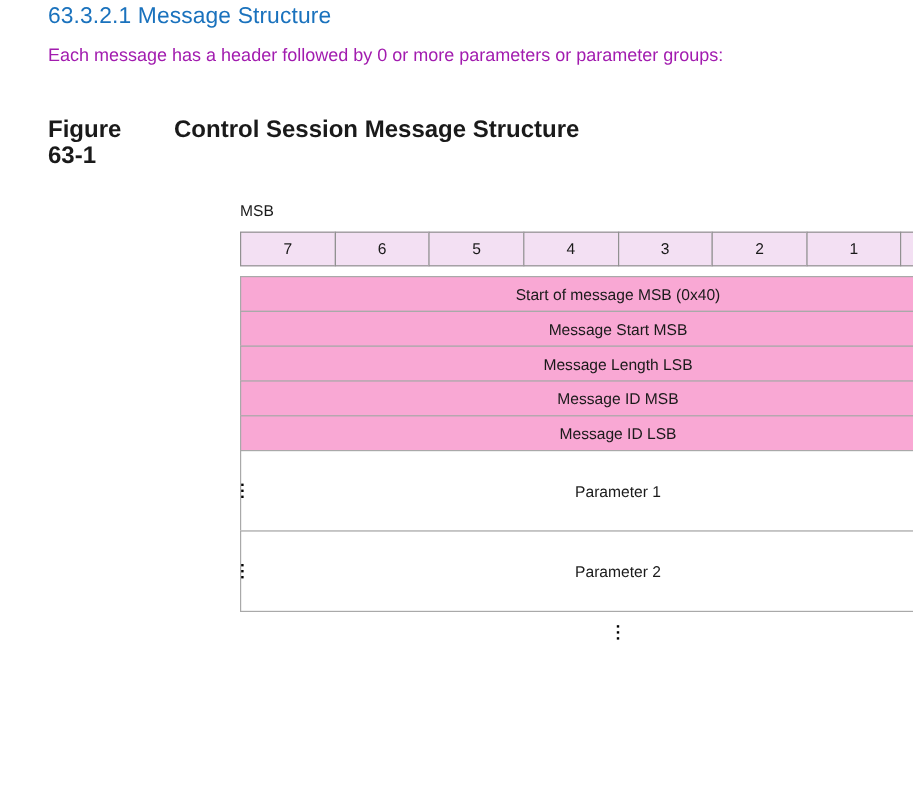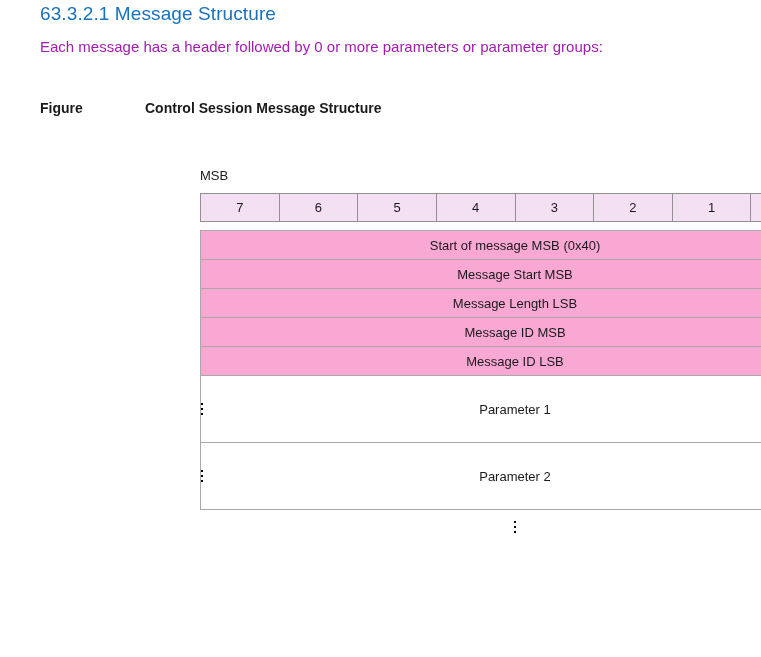--- a/index.html
+++ b/index.html
@@ -34,21 +34,21 @@
     font-size: 15px;
     line-height: 20px;
     color: #a21caf;
   }
 
   .figure-caption {
     position: absolute;
     left: 40px;
     top: 97px;
     display: flex;
-    font-size: 14px;
+    font-size: 20px;
   }
   .fig-label {
     width: 105px;
     font-weight: bold;
     line-height: 22px;
     display: flex;
     flex-direction: column;
   }
   .fig-title { line-height: 22px; font-weight: bold; }
 
@@ -131,20 +131,21 @@
 
 <div class="page">
 
   <h1 class="heading">63.3.2.1 Message Structure</h1>
 
   <p class="intro">Each message has a header followed by 0 or more parameters or parameter groups:</p>
 
   <div class="figure-caption">
     <div class="fig-label">
       <span>Figure</span>
+      <span>63-1</span>
     </div>
     <div class="fig-title">Control Session Message Structure</div>
   </div>
 
   <div class="diagram">
 
     <div class="bit-labels">
       <span>MSB</span>
       <span>LSB</span>
     </div>

